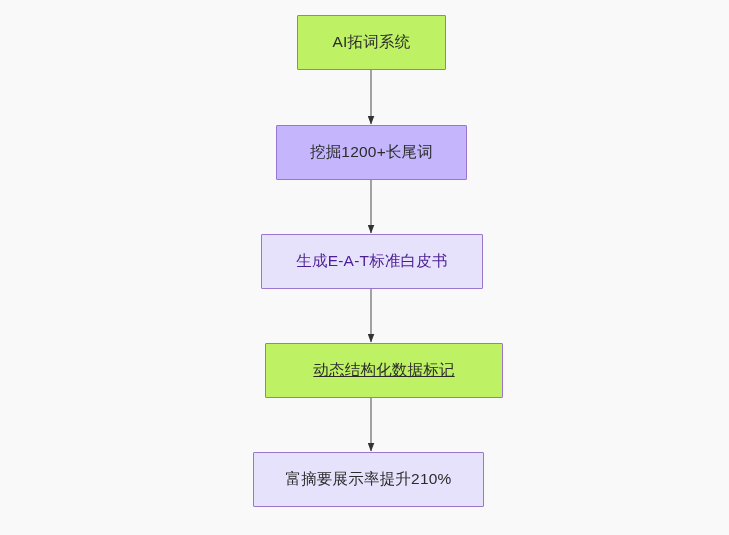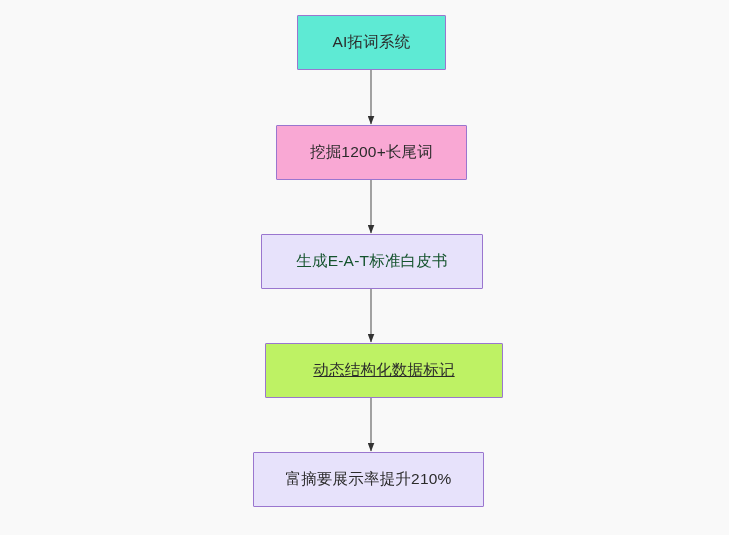--- a/index.html
+++ b/index.html
@@ -56,29 +56,29 @@
       <marker id="arrowhead" markerWidth="9" markerHeight="7" refX="8.5" refY="3.5" orient="auto" markerUnits="userSpaceOnUse">
         <polygon points="0 0, 9 3.5, 0 7" fill="#333333"></polygon>
       </marker>
     </defs>
     <line x1="371" y1="70" x2="371" y2="124" stroke="#7d7d7d" stroke-width="1.4" marker-end="url(#arrowhead)"></line>
     <line x1="371" y1="180" x2="371" y2="233" stroke="#7d7d7d" stroke-width="1.4" marker-end="url(#arrowhead)"></line>
     <line x1="371" y1="289" x2="371" y2="342" stroke="#7d7d7d" stroke-width="1.4" marker-end="url(#arrowhead)"></line>
     <line x1="371" y1="398" x2="371" y2="451" stroke="#7d7d7d" stroke-width="1.4" marker-end="url(#arrowhead)"></line>
   </svg>
 
-  <div class="node" id="node-n1" style="left: 297px; top: 15px; width: 149px; height: 55px; background: #5eead4; border-color: rgb(154, 118, 207); color: rgb(43, 43, 43);">
+  <div class="node" id="node-n1" style="left: 297px; top: 15px; width: 149px; height: 55px; background: #bef264; border-color: rgb(154, 118, 207); color: rgb(43, 43, 43);">
     <span class="node-label">AI拓词系统</span>
   </div>
 
-  <div class="node" id="node-n2" style="left: 276px; top: 125px; width: 191px; height: 55px; background: #f9a8d4; border-color: rgb(154, 118, 207); color: rgb(43, 43, 43); text-align: right;">
+  <div class="node" id="node-n2" style="left: 276px; top: 125px; width: 191px; height: 55px; background: #c4b5fd; border-color: rgb(154, 118, 207); color: rgb(43, 43, 43); text-align: right;">
     <span class="node-label">挖掘1200+长尾词</span>
   </div>
 
-  <div class="node" id="node-n3" style="left: 261px; top: 234px; width: 222px; height: 55px; background: rgb(231, 226, 251); border-color: rgb(154, 118, 207); color: #14532d;">
+  <div class="node" id="node-n3" style="left: 261px; top: 234px; width: 222px; height: 55px; background: rgb(231, 226, 251); border-color: rgb(154, 118, 207); color: #4c1d95;">
     <span class="node-label">生成E-A-T标准白皮书</span>
   </div>
 
   <div class="node" id="node-n4" style="left: 265px; top: 343px; width: 238px; height: 55px; background: #bef264; border-color: rgb(154, 118, 207); color: rgb(43, 43, 43); text-decoration: underline;">
     <span class="node-label">动态结构化数据标记</span>
   </div>
 
   <div class="node" id="node-n5" style="left: 253px; top: 452px; width: 231px; height: 55px; background: rgb(231, 226, 251); border-color: rgb(154, 118, 207); color: rgb(43, 43, 43);">
     <span class="node-label">富摘要展示率提升210%</span>
   </div>

